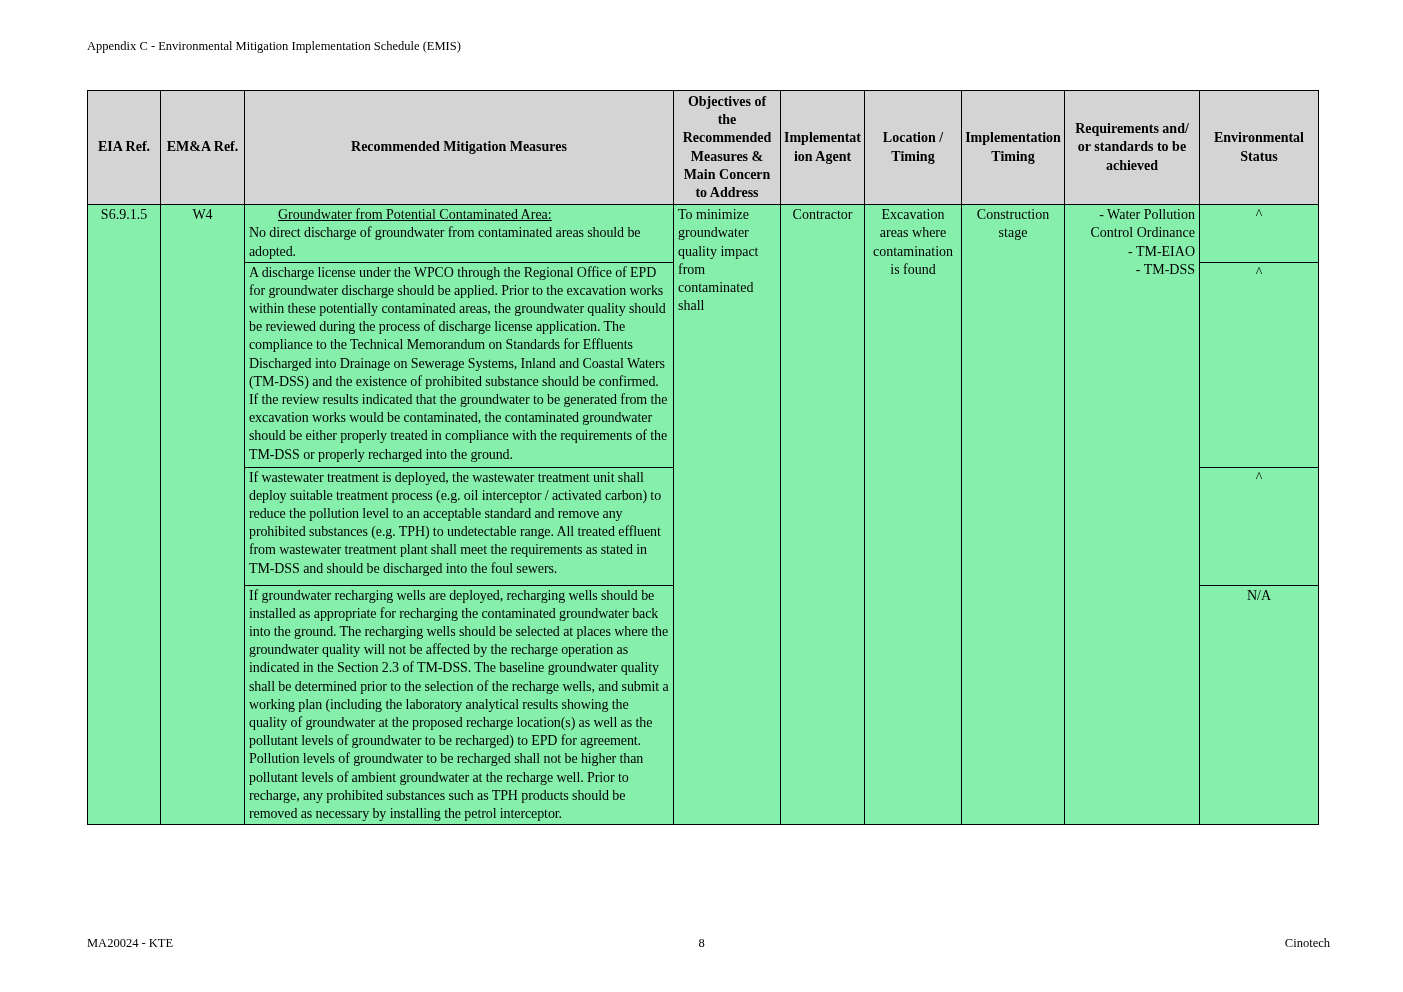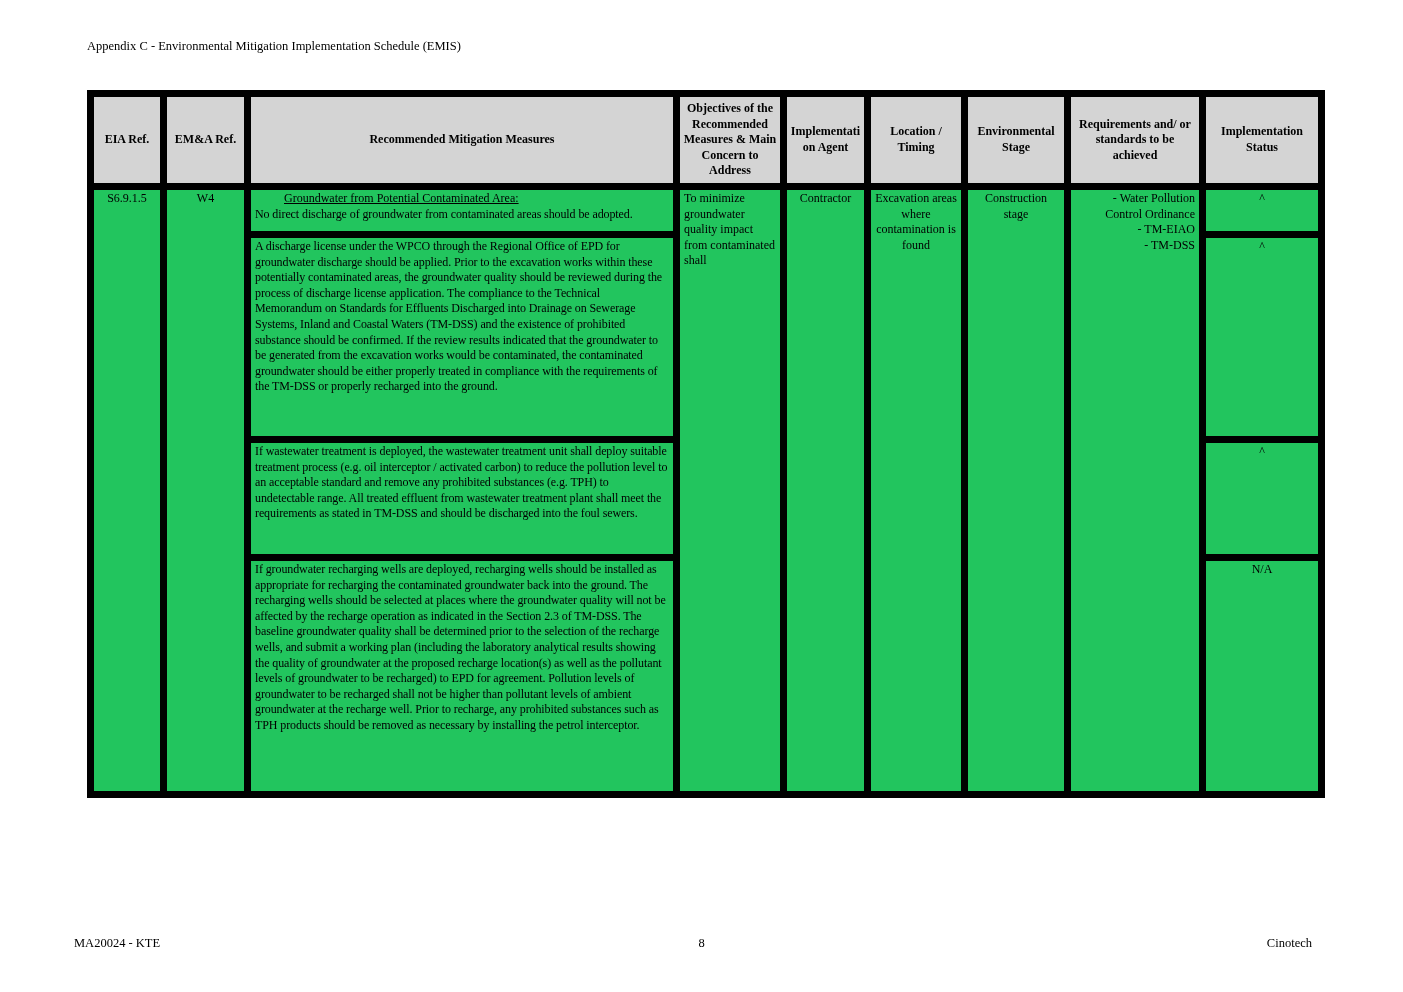--- a/index.html
+++ b/index.html
@@ -25,70 +25,70 @@
   table.emis {
     position: absolute;
     left: 87px;
     top: 90px;
     width: 1231px;
     border-collapse: collapse;
     table-layout: fixed;
   }
   table.emis th,
   table.emis td {
-    border: 7px solid #000000;
-    font-size: 12px;
+    border: 1px solid #000000;
+    font-size: 14px;
     line-height: 1.3;
     overflow: hidden;
   }
   table.emis thead th {
     background: #d4d4d4;
     font-weight: bold;
     text-align: center;
     vertical-align: middle;
     padding: 2px 3px;
     height: 82px;
     overflow-wrap: break-word;
   }
   table.emis tbody td {
     vertical-align: top;
     padding: 1px 4px;
-    background: #22c55e;
+    background: #86efac;
   }
   td.c-center { text-align: center; }
   td.c-left { text-align: left; }
   .measure-heading {
     text-decoration: underline;
     margin-left: 29px;
   }
   .measure-text {
     letter-spacing: -0.1px;
   }
   .req-line { text-align: right; }
   .status-cell {
     text-align: center;
     padding-top: 2px;
   }
   .footer-left {
     position: absolute;
-    left: 74px;
+    left: 87px;
     top: 936px;
     font-size: 12.5px;
   }
   .footer-center {
     position: absolute;
     left: 0;
     width: 1403px;
     top: 936px;
     text-align: center;
     font-size: 12.5px;
   }
   .footer-right {
     position: absolute;
-    right: 91px;
+    right: 73px;
     top: 936px;
     font-size: 12.5px;
     text-align: right;
   }
 </style>
 </head>
 <body>
 
 <div class="page">
 
@@ -107,23 +107,23 @@
       <col style="width:119px">
     </colgroup>
     <thead>
       <tr>
         <th>EIA Ref.</th>
         <th>EM&amp;A Ref.</th>
         <th>Recommended Mitigation Measures</th>
         <th>Objectives of the Recommended Measures &amp; Main Concern to Address</th>
         <th>Implementation Agent</th>
         <th>Location / Timing</th>
-        <th>Environmental Stage</th>
+        <th>Implementation Timing</th>
         <th>Requirements and/ or standards to be achieved</th>
-        <th>Implementation Status</th>
+        <th>Environmental Status</th>
       </tr>
     </thead>
     <tbody>
       <tr style="height:48px;">
         <td rowspan="4" class="c-center">S6.9.1.5</td>
         <td rowspan="4" class="c-center">W4</td>
         <td class="c-left">
           <div class="measure-heading">Groundwater from Potential Contaminated Area:</div>
           <div class="measure-text">No direct discharge of groundwater from contaminated areas should be adopted.</div>
         </td>

